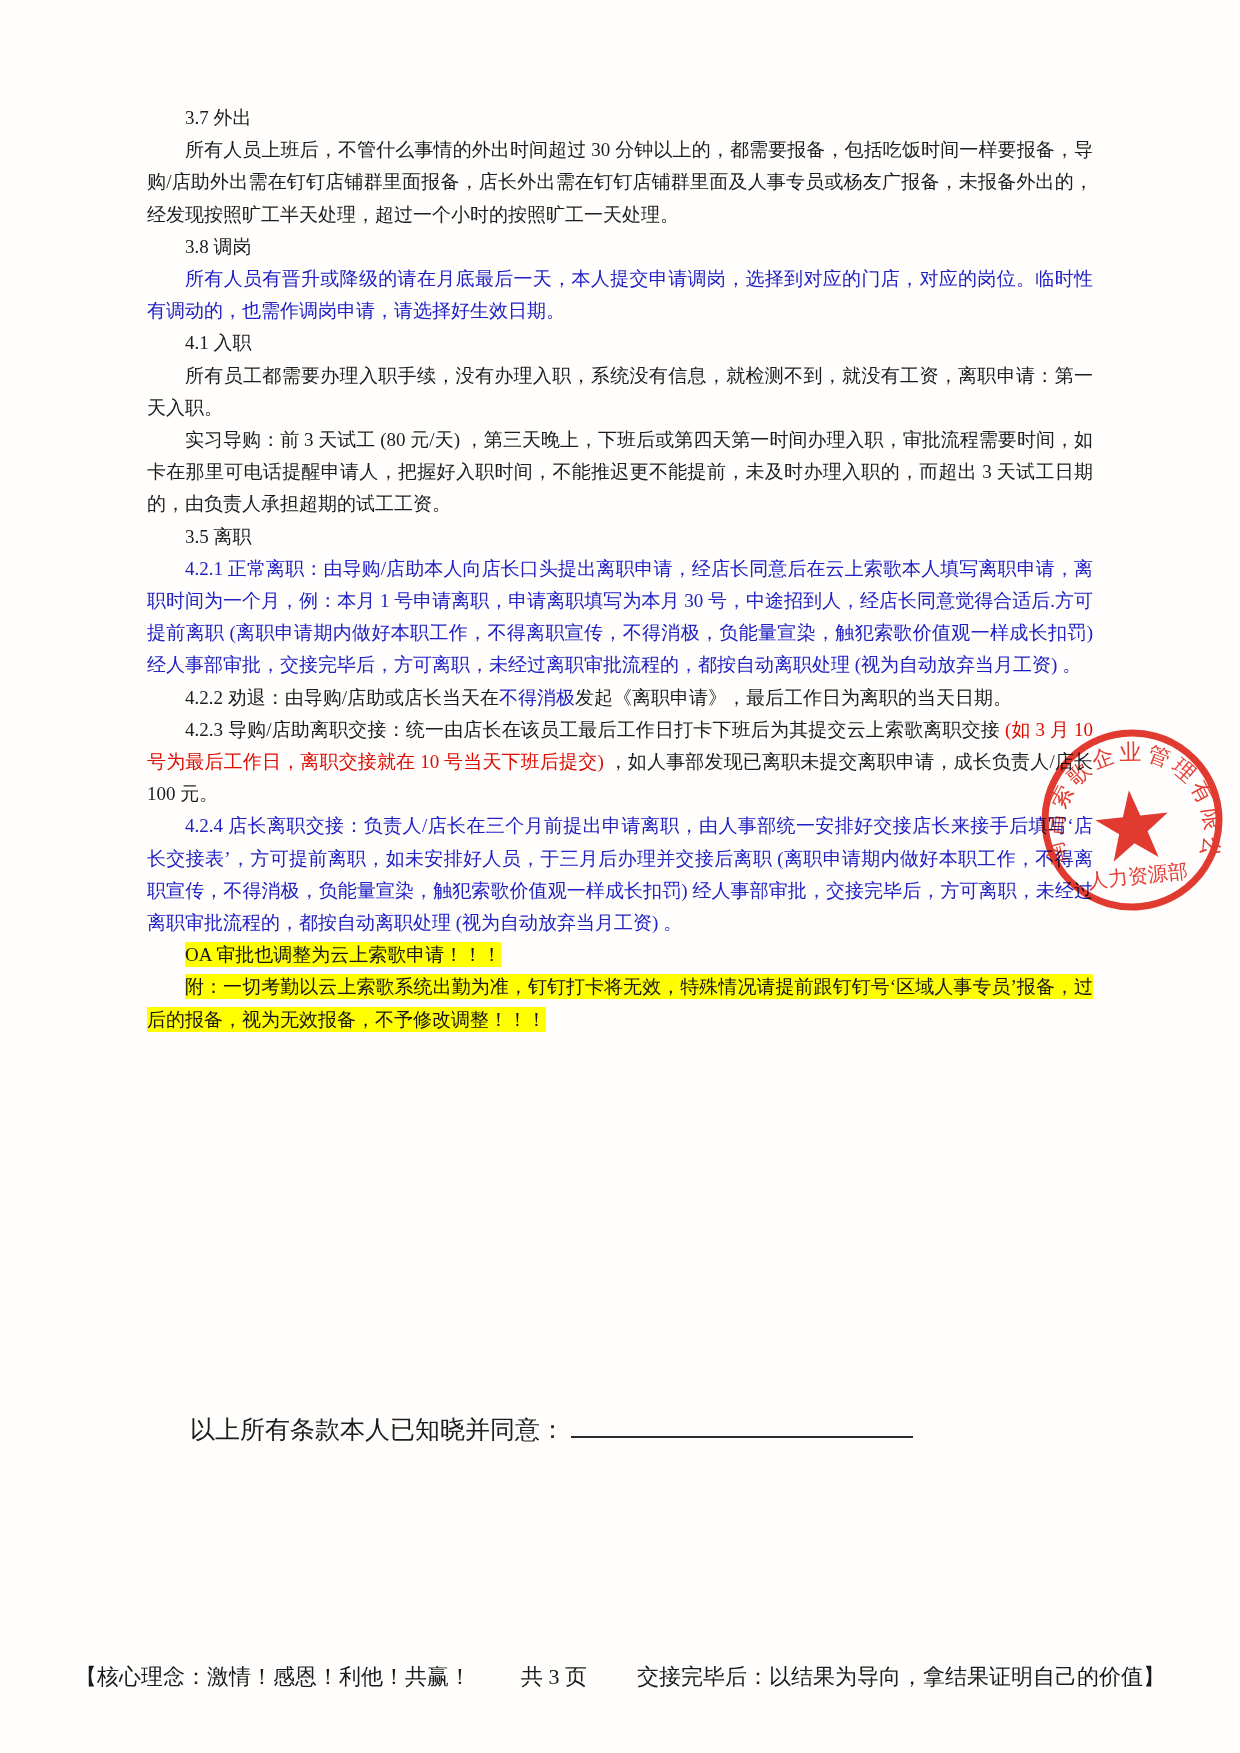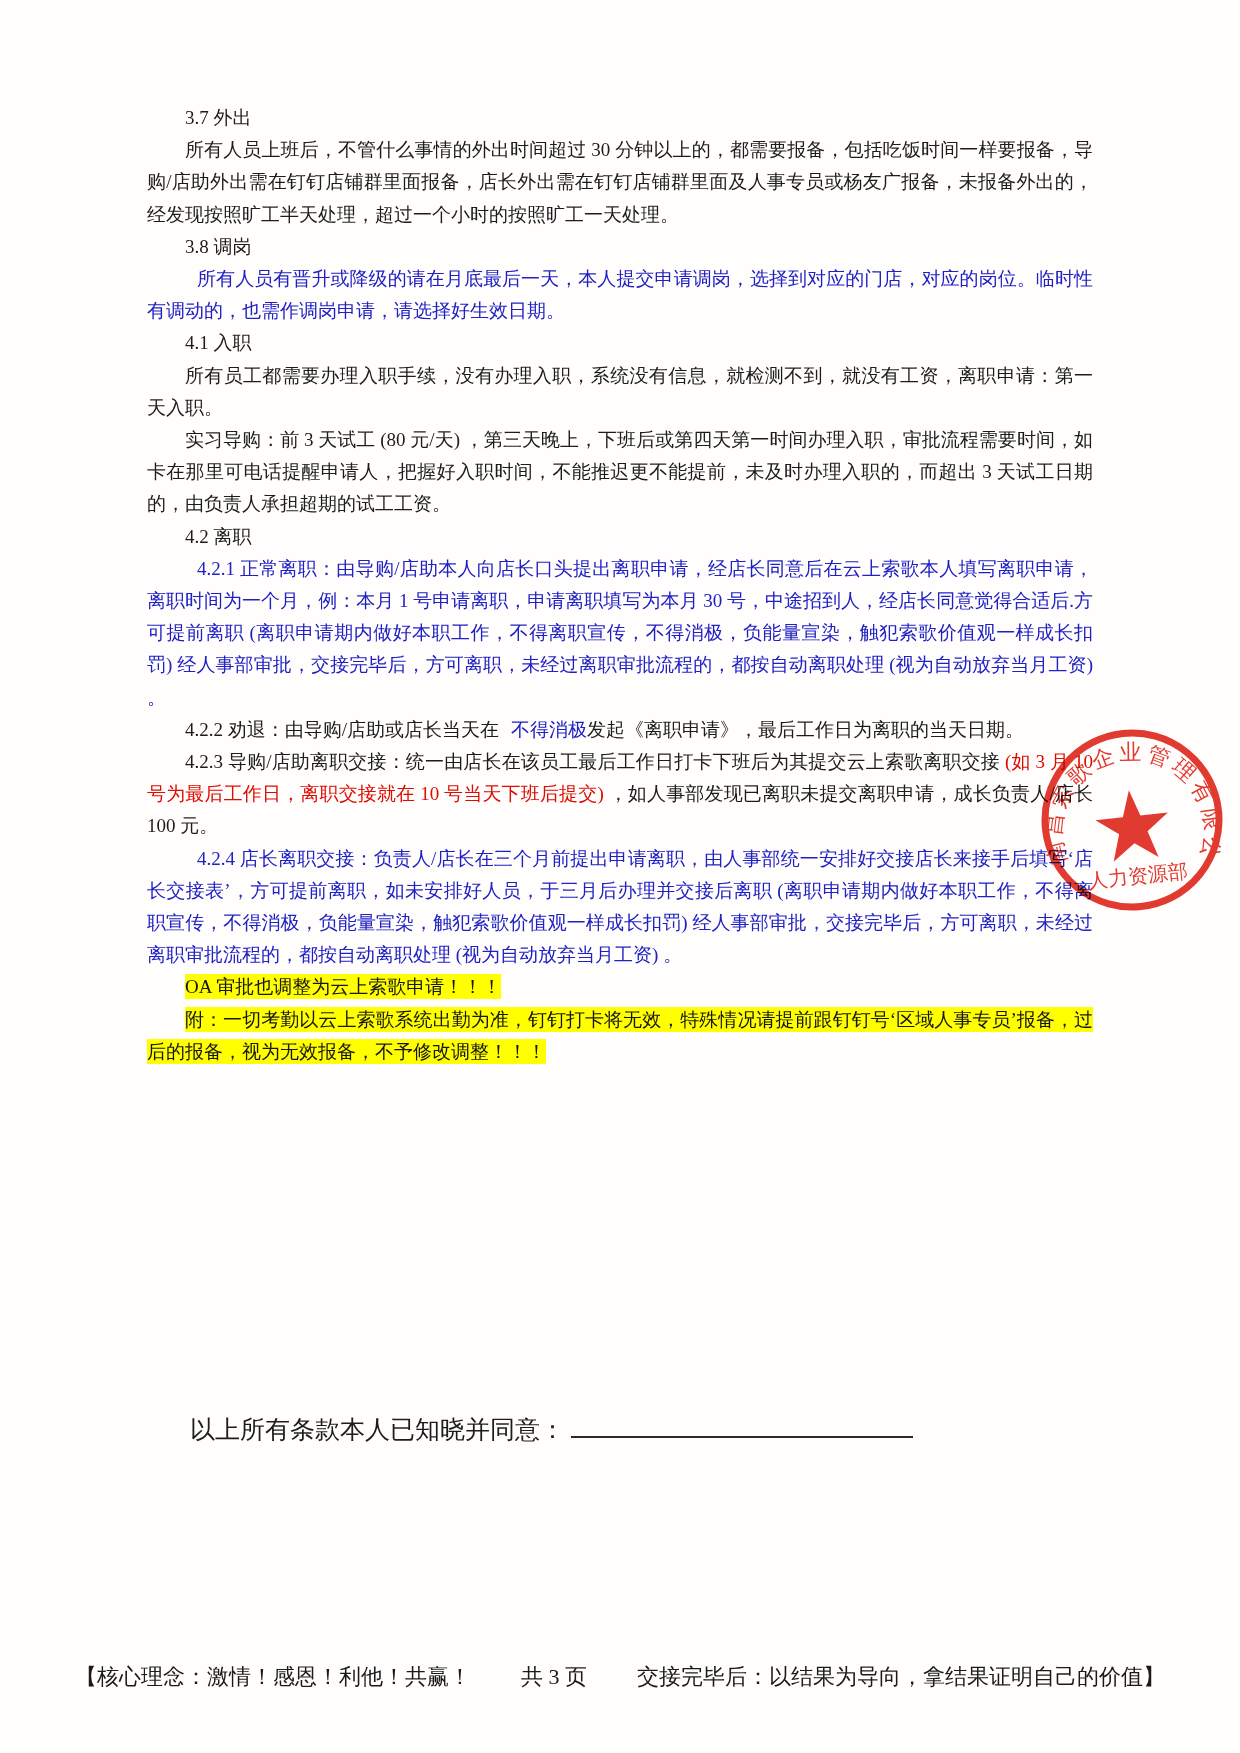--- a/index.html
+++ b/index.html
@@ -20,21 +20,21 @@
   .para{
     margin:0;
     text-indent:2em;
     text-align:justify;
     font-size:19px;
     line-height:32.2px;
     color:#1c1c1c;
     word-break:break-all;
   }
   .seg-black{color:#1c1c1c;}
-  .seg-blue{color:#2020c4;margin-left:12px;}
+  .seg-blue{color:#2020c4;}
   .seg-red{color:#dd0b00;}
   .seg-hl{color:#161616;background:#ffff00;padding:2px 0;}
   .signature-row{
     position:absolute;
     left:190px;top:1412px;
     font-size:25px;color:#1c1c1c;
     white-space:nowrap;
   }
   .signature-blank{
     display:inline-block;
@@ -68,21 +68,21 @@
 
   <div class="doc-body">
 
   <p class="para"><span class="seg-black">3.7 外出</span></p>
       <p class="para"><span class="seg-black">所有人员上班后，不管什么事情的外出时间超过 30 分钟以上的，都需要报备，包括吃饭时间一样要报备，导购/店助外出需在钉钉店铺群里面报备，店长外出需在钉钉店铺群里面及人事专员或杨友广报备，未报备外出的，经发现按照旷工半天处理，超过一个小时的按照旷工一天处理。</span></p>
       <p class="para"><span class="seg-black">3.8 调岗</span></p>
       <p class="para"><span class="seg-blue">所有人员有晋升或降级的请在月底最后一天，本人提交申请调岗，选择到对应的门店，对应的岗位。临时性有调动的，也需作调岗申请，请选择好生效日期。</span></p>
       <p class="para"><span class="seg-black">4.1 入职</span></p>
       <p class="para"><span class="seg-black">所有员工都需要办理入职手续，没有办理入职，系统没有信息，就检测不到，就没有工资，离职申请：第一天入职。</span></p>
       <p class="para"><span class="seg-black">实习导购：前 3 天试工 (80 元/天) ，第三天晚上，下班后或第四天第一时间办理入职，审批流程需要时间，如卡在那里可电话提醒申请人，把握好入职时间，不能推迟更不能提前，未及时办理入职的，而超出 3 天试工日期的，由负责人承担超期的试工工资。</span></p>
-      <p class="para"><span class="seg-black">4.2 离职</span></p>
+      <p class="para"><span class="seg-black">3.5 离职</span></p>
       <p class="para"><span class="seg-blue">4.2.1 正常离职：由导购/店助本人向店长口头提出离职申请，经店长同意后在云上索歌本人填写离职申请，离职时间为一个月，例：本月 1 号申请离职，申请离职填写为本月 30 号，中途招到人，经店长同意觉得合适后.方可提前离职 (离职申请期内做好本职工作，不得离职宣传，不得消极，负能量宣染，触犯索歌价值观一样成长扣罚) 经人事部审批，交接完毕后，方可离职，未经过离职审批流程的，都按自动离职处理 (视为自动放弃当月工资) 。</span></p>
       <p class="para"><span class="seg-black">4.2.2 劝退：由导购/店助或店长当天在</span><span class="seg-blue">不得消极</span><span class="seg-black">发起《离职申请》，最后工作日为离职的当天日期。</span></p>
       <p class="para"><span class="seg-black">4.2.3 导购/店助离职交接：统一由店长在该员工最后工作日打卡下班后为其提交云上索歌离职交接 </span><span class="seg-red">(如 3 月 10 号为最后工作日，离职交接就在 10 号当天下班后提交)</span><span class="seg-black"> ，如人事部发现已离职未提交离职申请，成长负责人/店长 100 元。</span></p>
       <p class="para"><span class="seg-blue">4.2.4 店长离职交接：负责人/店长在三个月前提出申请离职，由人事部统一安排好交接店长来接手后填写‘店长交接表’，方可提前离职，如未安排好人员，于三月后办理并交接后离职 (离职申请期内做好本职工作，不得离职宣传，不得消极，负能量宣染，触犯索歌价值观一样成长扣罚) 经人事部审批，交接完毕后，方可离职，未经过离职审批流程的，都按自动离职处理 (视为自动放弃当月工资) 。</span></p>
       <p class="para"><span class="seg-hl">OA 审批也调整为云上索歌申请！！！</span></p>
       <p class="para"><span class="seg-hl">附：一切考勤以云上索歌系统出勤为准，钉钉打卡将无效，特殊情况请提前跟钉钉号‘区域人事专员’报备，过后的报备，视为无效报备，不予修改调整！！！</span></p>
     </div>
 
   <div class="signature-row">
     <span>以上所有条款本人已知晓并同意：</span><span class="signature-blank"></span>

